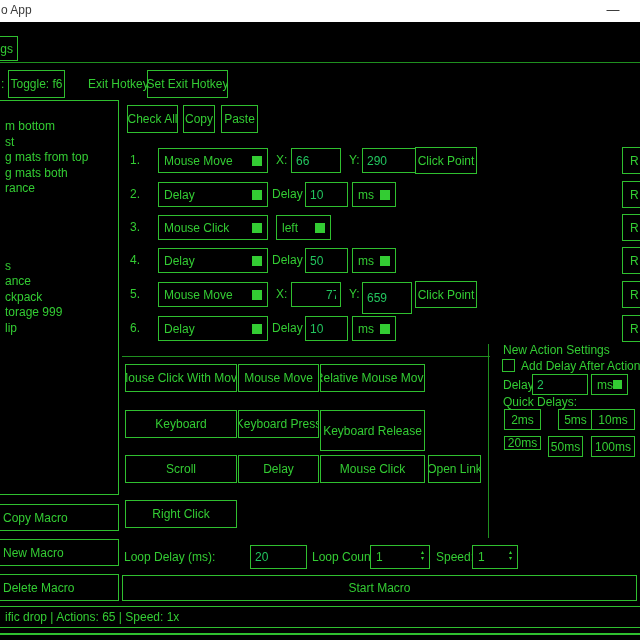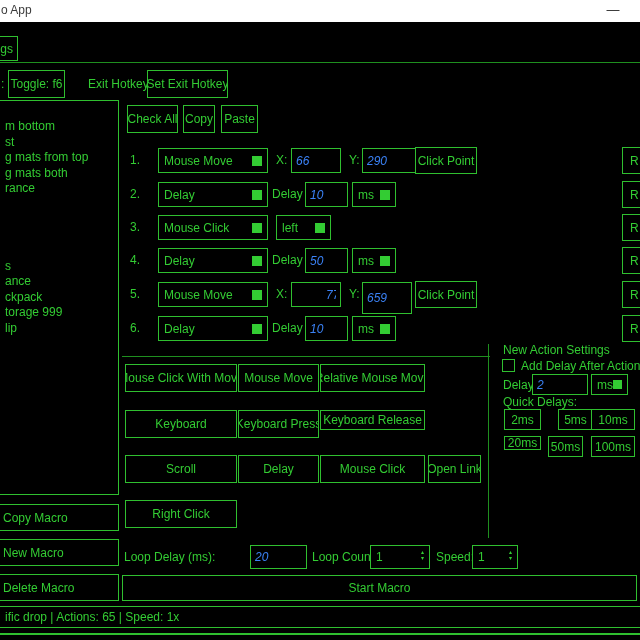--- a/index.html
+++ b/index.html
@@ -8,22 +8,22 @@
   
   .titlebar{position:absolute;left:0;top:0;width:640px;height:22px;background:#ffffff;}
   .title{position:absolute;left:1px;top:3px;color:#3c3c3c;font-size:12px;}
   .minbtn{position:absolute;left:596px;top:0;width:34px;height:22px;text-align:center;
           line-height:19px;color:#222;font-size:13px;}
   
   .btn{position:absolute;background:#000;border:1px solid #2fbf2f;color:#33cc33;
        display:flex;align-items:center;justify-content:center;box-sizing:border-box;
        font-size:12px;white-space:nowrap;overflow:hidden;}
   .btn.la{justify-content:flex-start;padding-left:22px;}
-  .inp{position:absolute;background:#000;border:1px solid #2fbf2f;color:#3b82f6;
-       font-size:12px;padding:0 4px;box-sizing:border-box;font-family:inherit;outline:none;font-style:italic;}
+  .inp{position:absolute;background:#000;border:1px solid #2fbf2f;color:#22c55e;
+       font-size:12px;padding:0 4px;box-sizing:border-box;font-family:inherit;outline:none;}
   .dd{position:absolute;background:#000;border:1px solid #2fbf2f;box-sizing:border-box;
       display:flex;align-items:center;justify-content:space-between;padding:0 5px;}
   .sq{width:10px;height:10px;background:#33cc33;flex:0 0 auto;}
   .sq.s9{width:9px;height:9px;}
   .lbl{position:absolute;white-space:nowrap;}
   .hline{position:absolute;height:1px;background:#1f8f1f;}
   .vline{position:absolute;width:1px;background:#1f8f1f;}
   .panel{position:absolute;border:1px solid #2fbf2f;box-sizing:border-box;background:#000;}
   
   .mlist{padding-top:18px;}
@@ -216,21 +216,21 @@
   <div class="btn" style="left:320px;top:364px;width:105px;height:28px;">
     <span>Relative Mouse Move</span>
   </div>
 
   <div class="btn" style="left:125px;top:410px;width:112px;height:28px;">
     <span>Keyboard</span>
   </div>
   <div class="btn" style="left:238px;top:410px;width:81px;height:28px;">
     <span>Keyboard Press</span>
   </div>
-  <div class="btn" style="left:320px;top:410px;width:105px;height:20px;">
+  <div class="btn" style="left:320px;top:410px;width:105px;height:41px;">
     <span>Keyboard Release</span>
   </div>
 
   <div class="btn" style="left:125px;top:455px;width:112px;height:28px;">
     <span>Scroll</span>
   </div>
   <div class="btn" style="left:238px;top:455px;width:81px;height:28px;">
     <span>Delay</span>
   </div>
   <div class="btn" style="left:320px;top:455px;width:105px;height:28px;">

